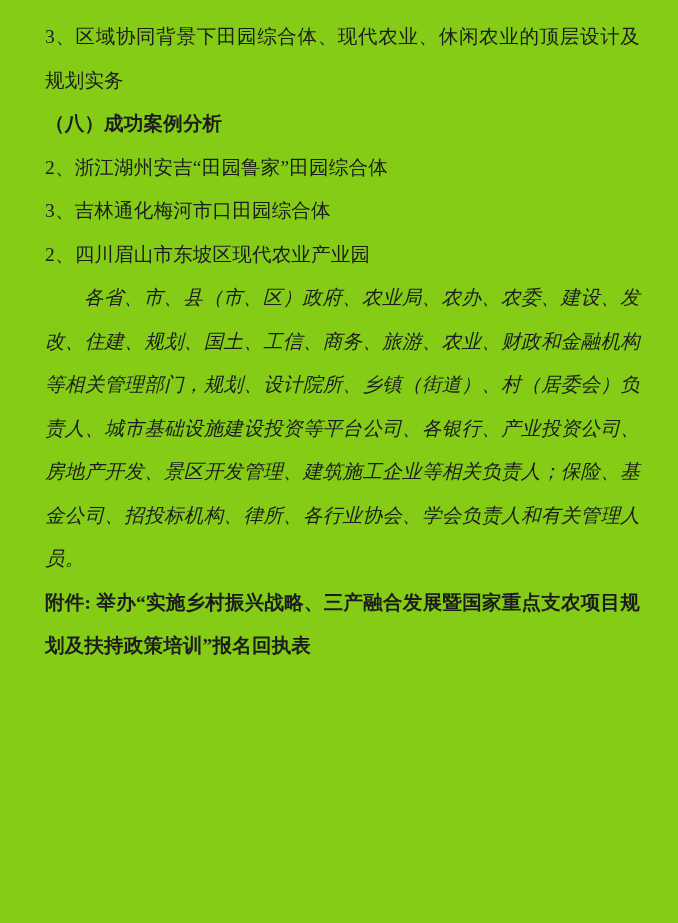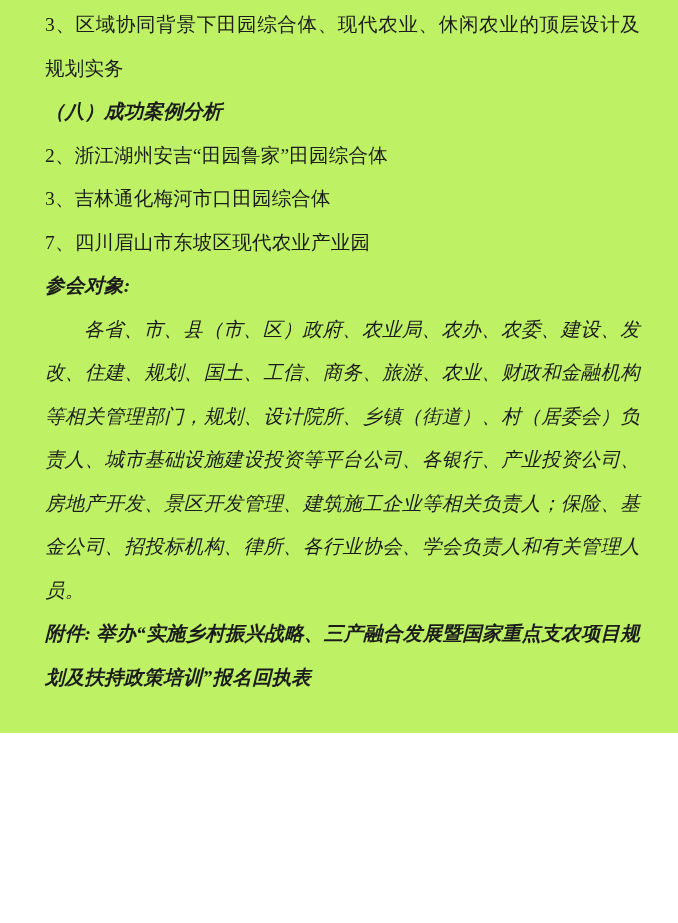--- a/index.html
+++ b/index.html
@@ -8,47 +8,45 @@
     background: #ffffff;
   }
   body {
     width: 678px;
     height: 923px;
     overflow: hidden;
   }
   .page {
     box-sizing: border-box;
     width: 678px;
-    height: 733px;
-    padding: 3px 38px 0 45px;
-    background: #bef264;
+    height: 923px;
+    padding: 15px 38px 0 45px;
+    background: #84cc16;
     font-family: "Liberation Serif", "DejaVu Serif", serif;
     font-size: 19.5px;
     color: #1c1c1c;
   }
   .para {
     margin: 0;
     line-height: 43.5px;
     text-align: justify;
     letter-spacing: 0.2px;
   }
   .para.bold {
     font-weight: bold;
-    font-style: italic;
   }
   .para.indent {
     text-indent: 2em;
     font-style: italic;
   }
 </style>
 </head>
 <body>
 
 <div class="page">
   <p class="para">3、区域协同背景下田园综合体、现代农业、休闲农业的顶层设计及规划实务</p>
   <p class="para bold">（八）成功案例分析</p>
   <p class="para">2、浙江湖州安吉“田园鲁家”田园综合体</p>
   <p class="para">3、吉林通化梅河市口田园综合体</p>
-  <p class="para">7、四川眉山市东坡区现代农业产业园</p>
-  <p class="para bold">参会对象:</p>
+  <p class="para">2、四川眉山市东坡区现代农业产业园</p>
   <p class="para indent">各省、市、县（市、区）政府、农业局、农办、农委、建设、发改、住建、规划、国土、工信、商务、旅游、农业、财政和金融机构等相关管理部门，规划、设计院所、乡镇（街道）、村（居委会）负责人、城市基础设施建设投资等平台公司、各银行、产业投资公司、房地产开发、景区开发管理、建筑施工企业等相关负责人；保险、基金公司、招投标机构、律所、各行业协会、学会负责人和有关管理人员。</p>
   <p class="para bold">附件: 举办“实施乡村振兴战略、三产融合发展暨国家重点支农项目规划及扶持政策培训”报名回执表</p>
 </div>
 
 </body></html>

